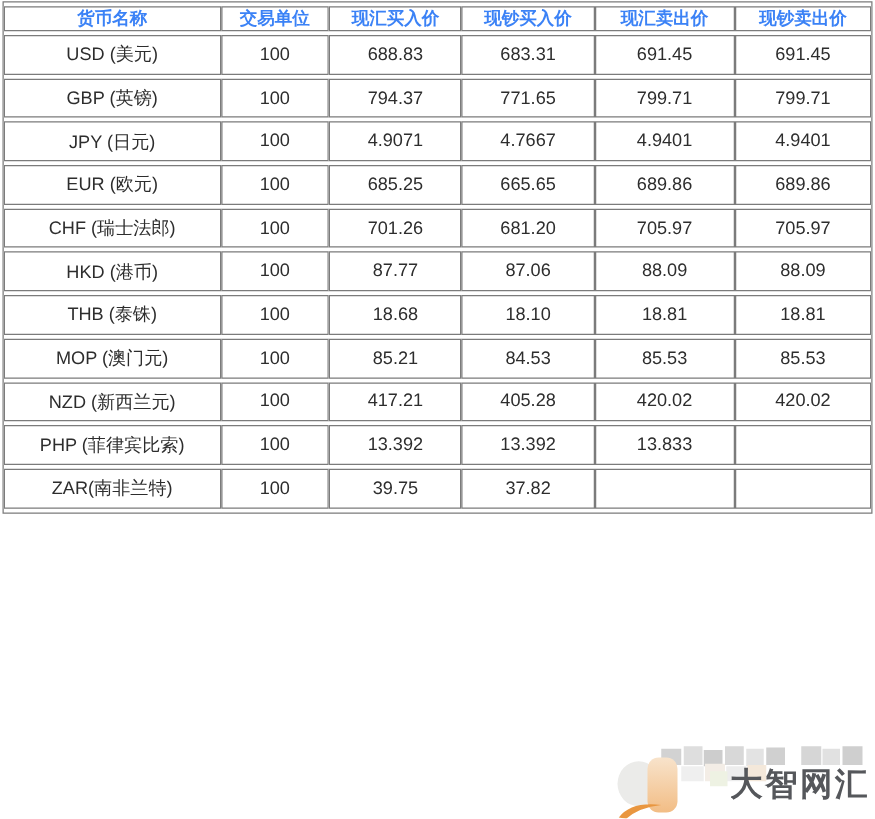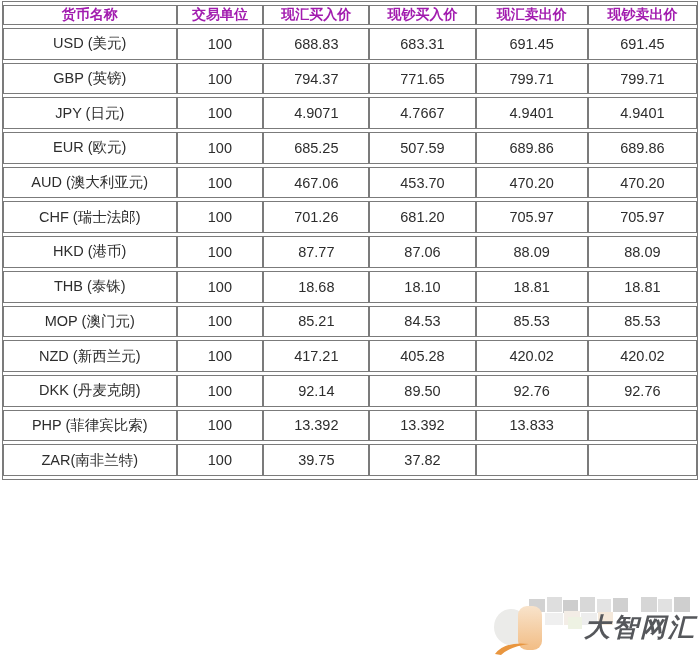--- a/index.html
+++ b/index.html
@@ -30,21 +30,21 @@
     vertical-align: middle;
     white-space: nowrap;
     overflow: hidden;
     padding: 0 2px;
     background: #ffffff;
   }
   table.rates th {
     height: 17px;
     font-size: 14px;
     font-weight: bold;
-    color: #a21caf;
+    color: #3b82f6;
   }
   table.rates td {
     height: 29.7px;
     font-size: 14.5px;
     font-weight: 400;
     color: #2d2d2d;
   }
   
   .wm-box {
     position: absolute;
@@ -55,21 +55,20 @@
     background: rgba(255,255,255,0.97);
   }
   .wm-text {
     position: absolute;
     left: 584px;
     top: 610px;
     font-size: 26px;
     font-weight: 700;
     letter-spacing: 2px;
     color: #55575b;
-    font-style: italic;
   }
   .wm-logo-circle {
     position: absolute;
     left: 494px;
     top: 609px;
     width: 34px;
     height: 36px;
     border-radius: 50%;
     background: #ebebe9;
   }
@@ -154,31 +153,23 @@
       <td>100</td>
       <td>4.9071</td>
       <td>4.7667</td>
       <td>4.9401</td>
       <td>4.9401</td>
     </tr>
         <tr>
       <td>EUR (欧元)</td>
       <td>100</td>
       <td>685.25</td>
-      <td>507.59</td>
+      <td>665.65</td>
       <td>689.86</td>
       <td>689.86</td>
-    </tr>
-        <tr>
-      <td>AUD (澳大利亚元)</td>
-      <td>100</td>
-      <td>467.06</td>
-      <td>453.70</td>
-      <td>470.20</td>
-      <td>470.20</td>
     </tr>
         <tr>
       <td>CHF (瑞士法郎)</td>
       <td>100</td>
       <td>701.26</td>
       <td>681.20</td>
       <td>705.97</td>
       <td>705.97</td>
     </tr>
         <tr>
@@ -205,28 +196,20 @@
       <td>85.53</td>
       <td>85.53</td>
     </tr>
         <tr>
       <td>NZD (新西兰元)</td>
       <td>100</td>
       <td>417.21</td>
       <td>405.28</td>
       <td>420.02</td>
       <td>420.02</td>
-    </tr>
-        <tr>
-      <td>DKK (丹麦克朗)</td>
-      <td>100</td>
-      <td>92.14</td>
-      <td>89.50</td>
-      <td>92.76</td>
-      <td>92.76</td>
     </tr>
         <tr>
       <td>PHP (菲律宾比索)</td>
       <td>100</td>
       <td>13.392</td>
       <td>13.392</td>
       <td>13.833</td>
       <td></td>
     </tr>
         <tr>

